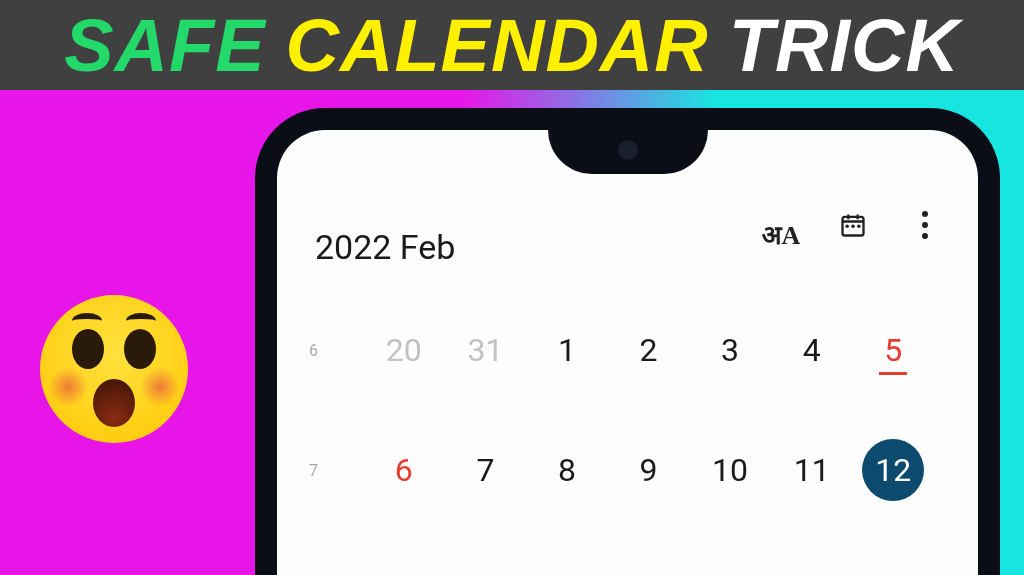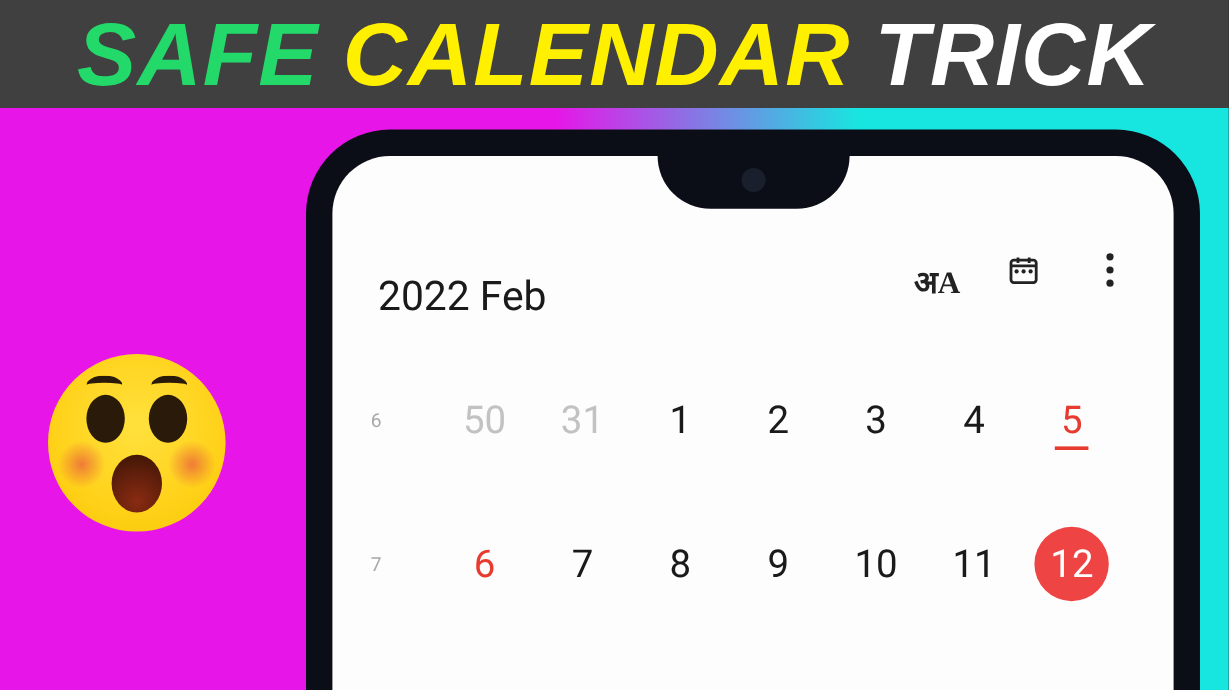--- a/index.html
+++ b/index.html
@@ -185,21 +185,21 @@
     left: 50%;
     transform: translateX(-50%);
     bottom: -6px;
     width: 28px;
     height: 3px;
     background: #e63b2e;
   }
   .day-today {
     width: 62px;
     height: 62px;
-    background: #ef4444;
+    background: #0c4a6e;
     color: #fff;
     border-radius: 50%;
     display: inline-flex;
     align-items: center;
     justify-content: center;
   }
 
   .emoji {
     position: absolute;
     top: 295px;
@@ -304,21 +304,21 @@
             </div>
         </div>
       </div>
     </div>
 
 
     <div class="week-rows">
 
       <div class="week-row">
         <div class="week-num">6</div>
-        <div class="day-cell"><span class="day-text day-dim">50</span></div>
+        <div class="day-cell"><span class="day-text day-dim">20</span></div>
         <div class="day-cell"><span class="day-text day-dim">31</span></div>
         <div class="day-cell"><span class="day-text">1</span></div>
         <div class="day-cell"><span class="day-text">2</span></div>
         <div class="day-cell"><span class="day-text">3</span></div>
         <div class="day-cell"><span class="day-text">4</span></div>
         <div class="day-cell"><span class="day-text day-red underline-red">5</span></div>
       </div>
 
       <div class="week-row">
         <div class="week-num">7</div>

